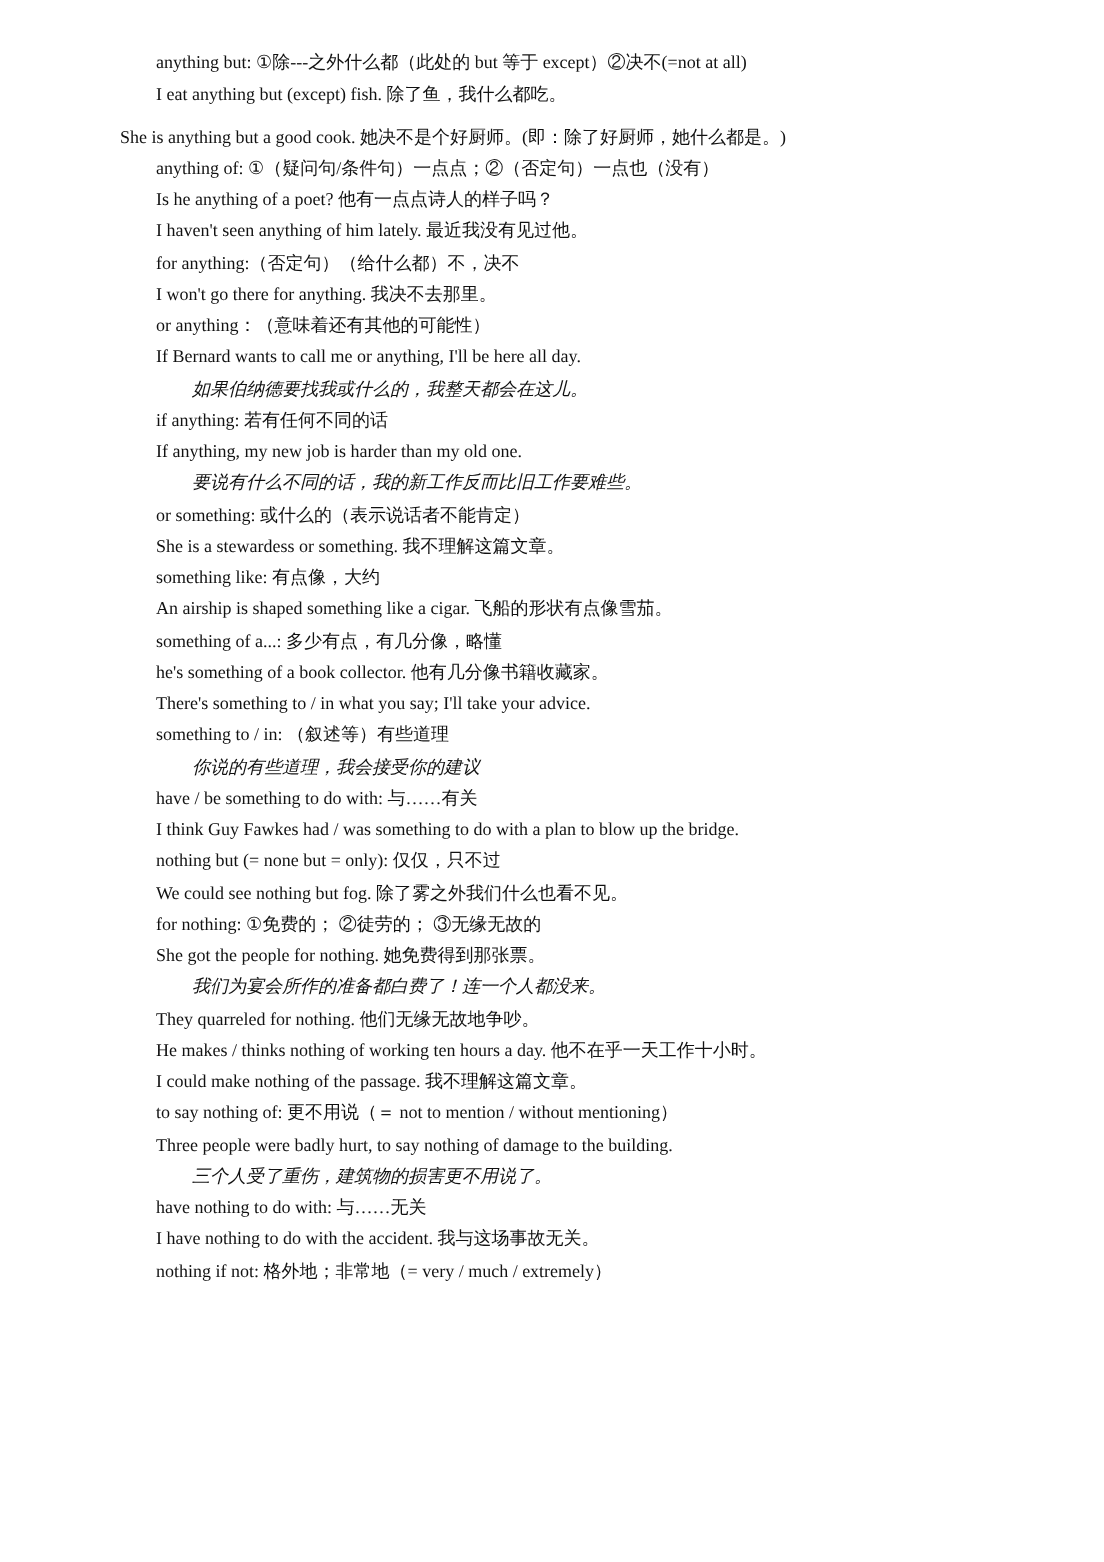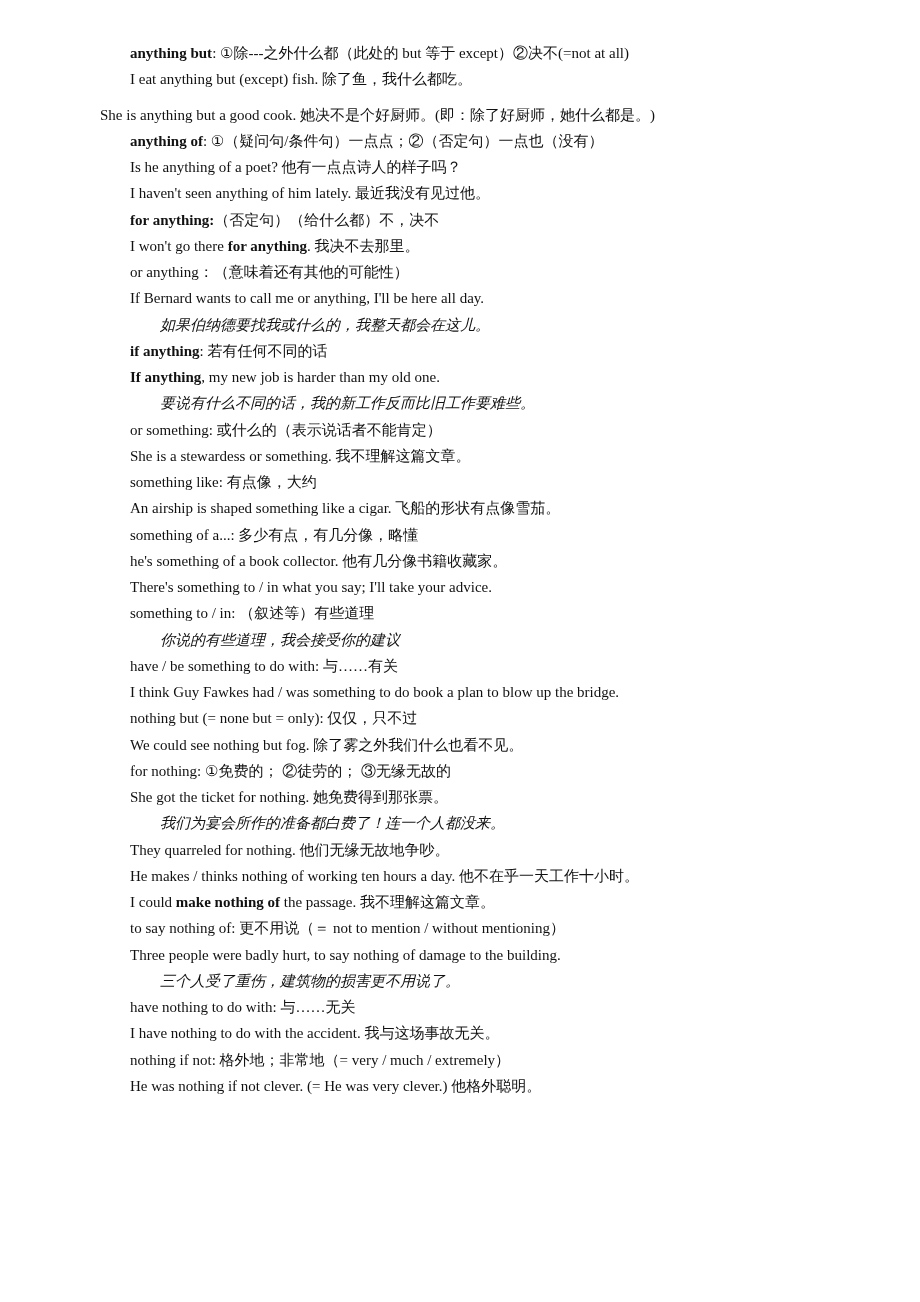--- a/index.html
+++ b/index.html
@@ -25,21 +25,21 @@
       line-height: 1.75;
     }
     .indent1 {
       padding-left: 2em;
     }
     .indent2 {
       padding-left: 4em;
       font-style: italic;
     }
     b, strong {
-      font-weight: bold;
+      font-weight: normal;
     }
     .spacer {
       display: block;
       height: 0.6em;
     }
   </style>
 </head>
 <body>
 
 <div class="content-block">
@@ -64,30 +64,29 @@
   <span class="line indent1">or something: 或什么的（表示说话者不能肯定）</span>
   <span class="line indent1">She is a stewardess or something. 我不理解这篇文章。</span>
   <span class="line indent1">something like: 有点像，大约</span>
   <span class="line indent1">An airship is shaped something like a cigar. 飞船的形状有点像雪茄。</span>
   <span class="line indent1">something of a...: 多少有点，有几分像，略懂</span>
   <span class="line indent1">he's something of a book collector. 他有几分像书籍收藏家。</span>
   <span class="line indent1">There's something to / in what you say; I'll take your advice.</span>
   <span class="line indent1">something to / in: （叙述等）有些道理</span>
   <span class="line indent2">你说的有些道理，我会接受你的建议</span>
   <span class="line indent1">have / be something to do with: 与……有关</span>
-  <span class="line indent1">I think Guy Fawkes had / was something to do book a plan to blow up the bridge.</span>
+  <span class="line indent1">I think Guy Fawkes had / was something to do with a plan to blow up the bridge.</span>
   <span class="line indent1">nothing but (= none but = only): 仅仅，只不过</span>
   <span class="line indent1">We could see nothing but fog. 除了雾之外我们什么也看不见。</span>
   <span class="line indent1">for nothing: ①免费的；  ②徒劳的；  ③无缘无故的</span>
-  <span class="line indent1">She got the ticket for nothing. 她免费得到那张票。</span>
+  <span class="line indent1">She got the people for nothing. 她免费得到那张票。</span>
   <span class="line indent2">我们为宴会所作的准备都白费了！连一个人都没来。</span>
   <span class="line indent1">They quarreled for nothing. 他们无缘无故地争吵。</span>
   <span class="line indent1">He makes / thinks nothing of working ten hours a day. 他不在乎一天工作十小时。</span>
   <span class="line indent1">I could <strong>make nothing of</strong> the passage. 我不理解这篇文章。</span>
   <span class="line indent1">to say nothing of: 更不用说（＝ not to mention / without mentioning）</span>
   <span class="line indent1">Three people were badly hurt, to say nothing of damage to the building.</span>
   <span class="line indent2">三个人受了重伤，建筑物的损害更不用说了。</span>
   <span class="line indent1">have nothing to do with: 与……无关</span>
   <span class="line indent1">I have nothing to do with the accident. 我与这场事故无关。</span>
   <span class="line indent1">nothing if not: 格外地；非常地（= very / much / extremely）</span>
-  <span class="line indent1">He was nothing if not clever. (= He was very clever.) 他格外聪明。</span>
 
 </div>
 
 </body></html>

